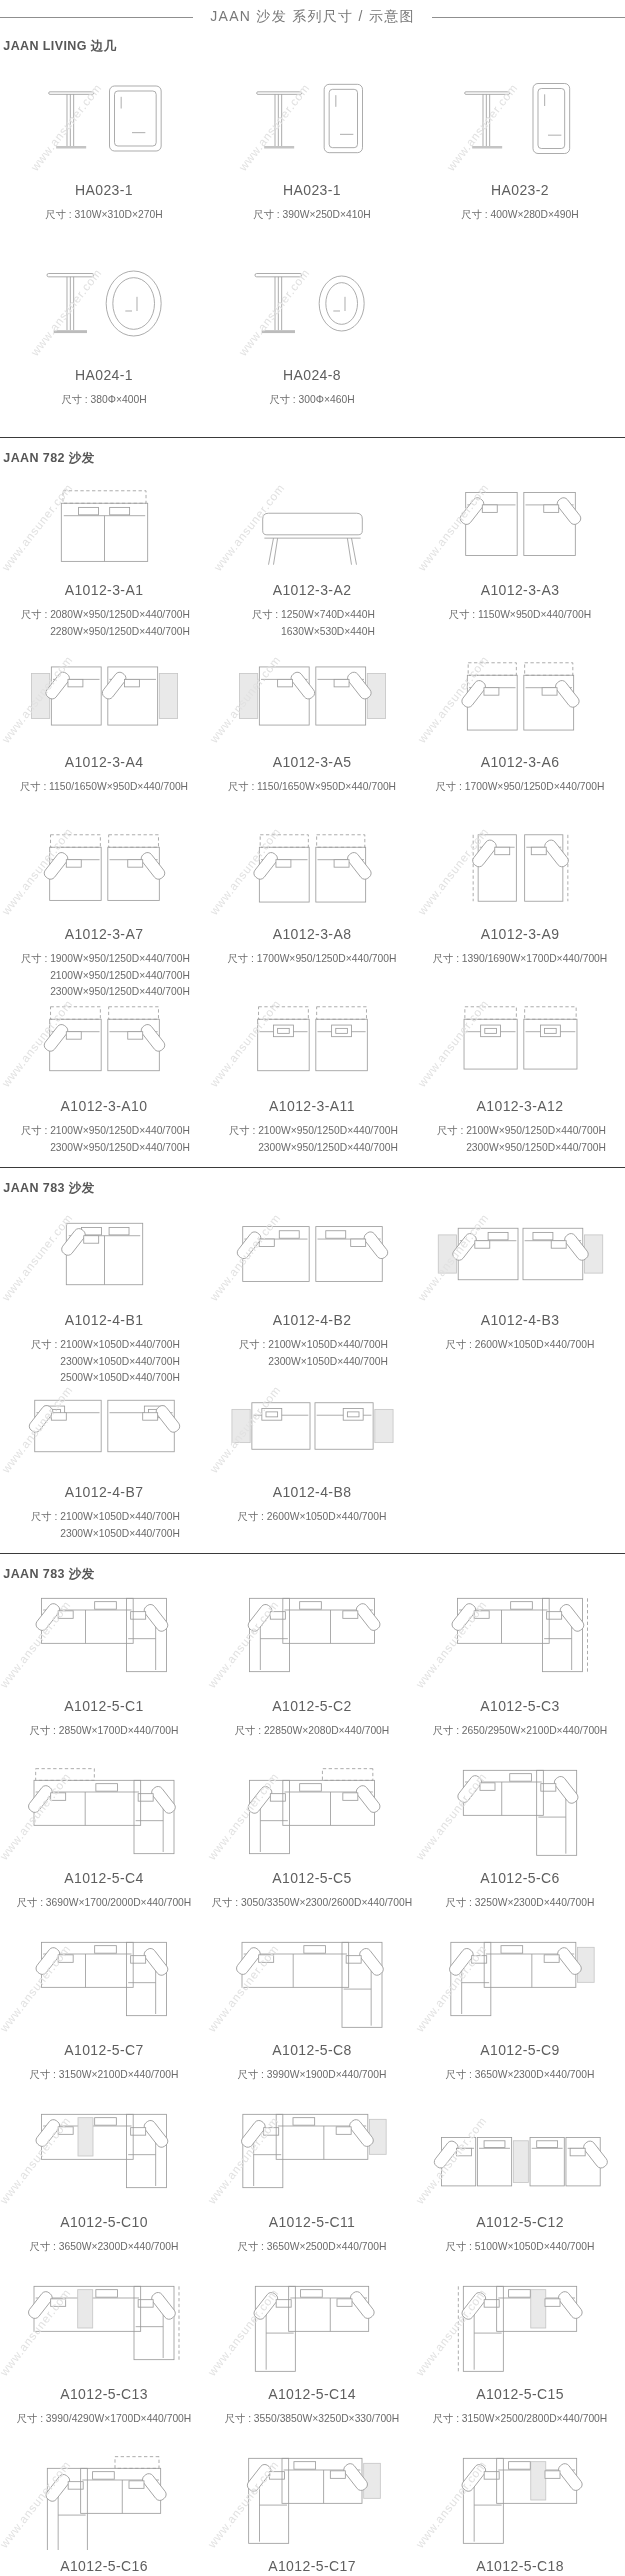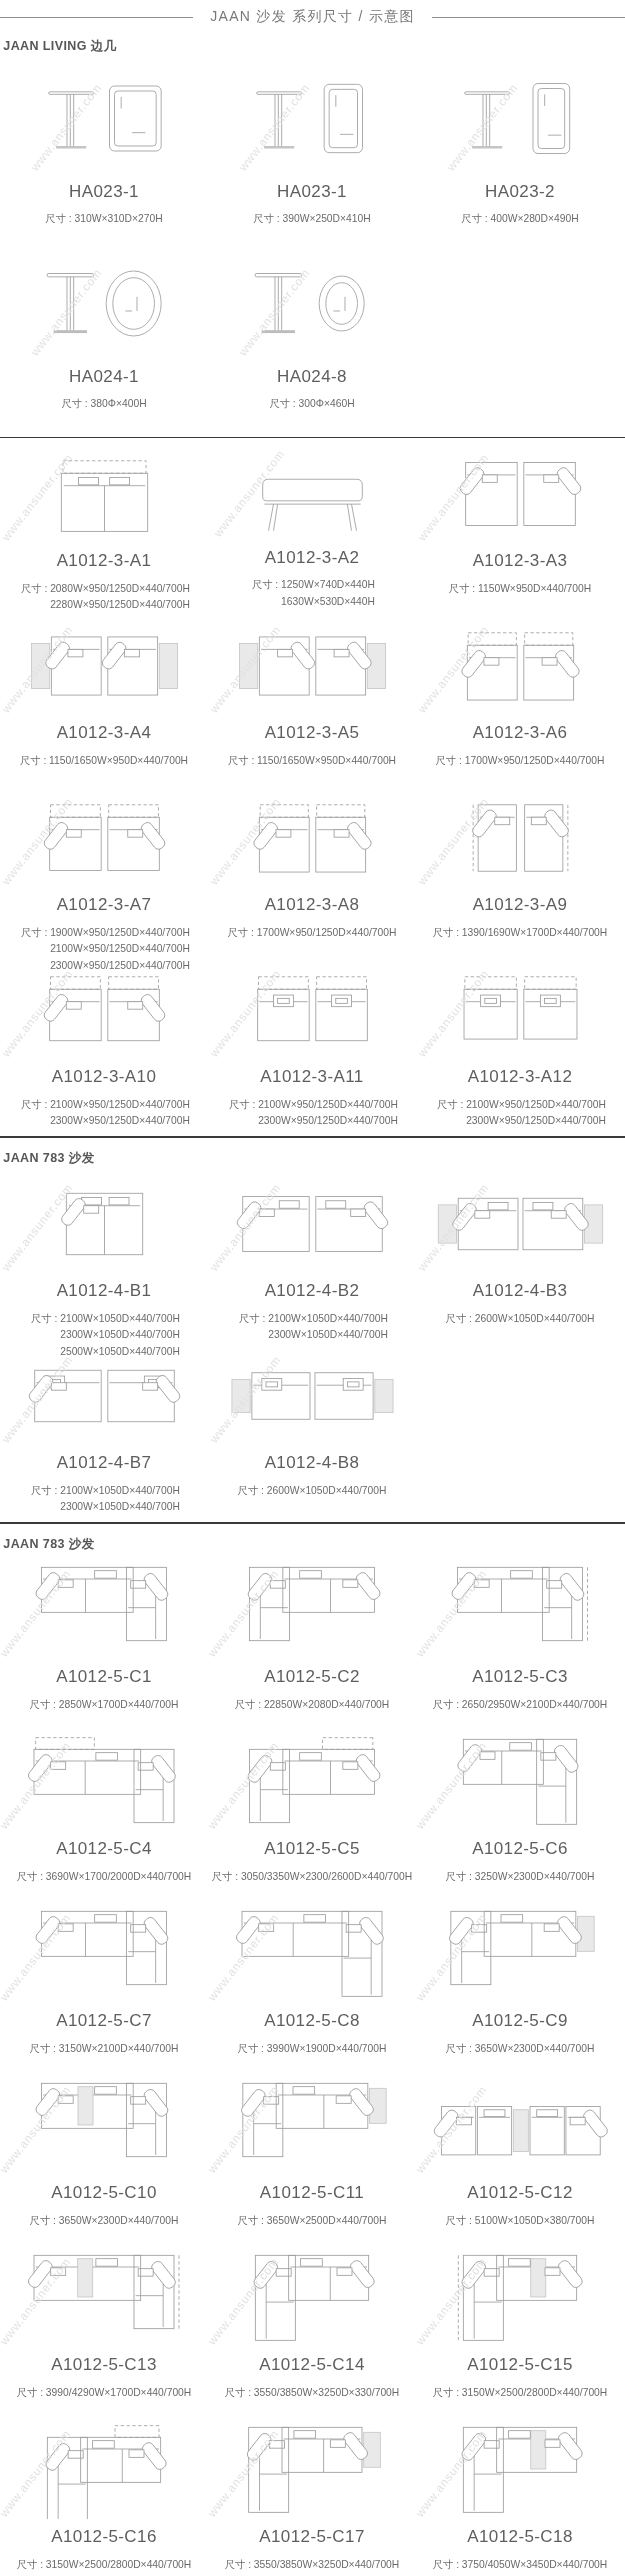--- a/index.html
+++ b/index.html
@@ -8,21 +8,21 @@
   .title-row{display:flex;align-items:center;margin:8.3px 0 3.3px}
   .rule{flex:1;height:0.8px;background:#8f8f8f}
   .page-title{margin:0 17px;font-size:14px;font-weight:400;color:#787878;letter-spacing:1.3px;white-space:nowrap}
   .section-header{font-size:12.5px;color:#565656;margin:11.7px 0 1.7px 3.3px;font-weight:700;letter-spacing:0.4px}
   .divider{height:1.7px;background:#3a3a3a;margin-top:10px}
   .grid-row{display:grid;grid-template-columns:repeat(3,208px)}
   .cell{display:flex;flex-direction:column;align-items:center;height:172px;padding-top:6.7px;box-sizing:border-box}
   .sect-0 .cell{height:185px}
   .drawing{position:relative;height:98px;display:flex;align-items:flex-end;justify-content:center}
   .sect-0 .drawing{height:110px;align-items:center}
-  .model{font-size:17px;color:#5e5e5e;margin-top:8.3px;letter-spacing:0.4px}
+  .model{font-size:14px;color:#5e5e5e;margin-top:8.3px;letter-spacing:0.4px}
   .dims{margin-top:9.2px;font-size:10.3px;color:#6a6a6a;line-height:16.7px;text-align:right}
   .dim-line{white-space:nowrap}
   .dim-line.cont{padding-left:32px}
   .wm{position:absolute;left:-3.3px;bottom:0;transform:rotate(-52deg);transform-origin:left bottom;
       color:#e1e1e1;font-size:11.7px;letter-spacing:0.8px;pointer-events:none;white-space:nowrap}
   svg{display:block}
 </style>
 </head>
 <body>
 
@@ -134,20 +134,21 @@
               <span class="wm">www.ansuner.com</span>
             </div>
             <div class="model">HA024-8</div>
             <div class="dims">
               <div class="dim-line">尺寸 : 300Φ×460H</div>
             </div>
           </div>
         </div>
       </div>
       <div class="divider"></div>
+      <div class="section-header">JAAN 782 沙发</div>
       <div class="sect-1">
         <div class="grid-row">
           <div class="cell">
             <div class="drawing">
               <svg width="183" height="98" viewBox="0 0 220 118" fill="none" stroke="#9b9b9b" stroke-width="1">
                 <rect x="60" y="19" width="100" height="15" stroke-dasharray="4 3"></rect>
                 <rect x="58" y="34" width="104" height="70"></rect>
                 <line x1="61" y1="49" x2="159" y2="49"></line>
                 <line x1="110" y1="49" x2="110" y2="104"></line>
                 <rect x="78.8" y="39" width="24" height="9" fill="#fff"></rect>
@@ -893,21 +894,21 @@
                 <line x1="169.5" y1="41" x2="206.5" y2="41"></line>
                 <g transform="rotate(-38 195.5 39)">
                   <rect x="188.5" y="33" width="14" height="36" rx="6" fill="#fff"></rect>
                 </g>
                 <rect x="172.5" y="41" width="18" height="9" fill="#fff"></rect>
               </svg>
               <span class="wm">www.ansuner.com</span>
             </div>
             <div class="model">A1012-5-C12</div>
             <div class="dims">
-              <div class="dim-line">尺寸 : 5100W×1050D×380/700H</div>
+              <div class="dim-line">尺寸 : 5100W×1050D×440/700H</div>
             </div>
           </div>
         </div>
         <div class="grid-row">
           <div class="cell">
             <div class="drawing">
               <svg width="188" height="105" viewBox="0 0 225 126" fill="none" stroke="#9b9b9b" stroke-width="1">
                 <rect x="148.5" y="16" width="48" height="88"></rect>
                 <line x1="183.5" y1="28" x2="183.5" y2="102"></line>
                 <line x1="150.5" y1="64.4" x2="183.5" y2="64.4"></line>

